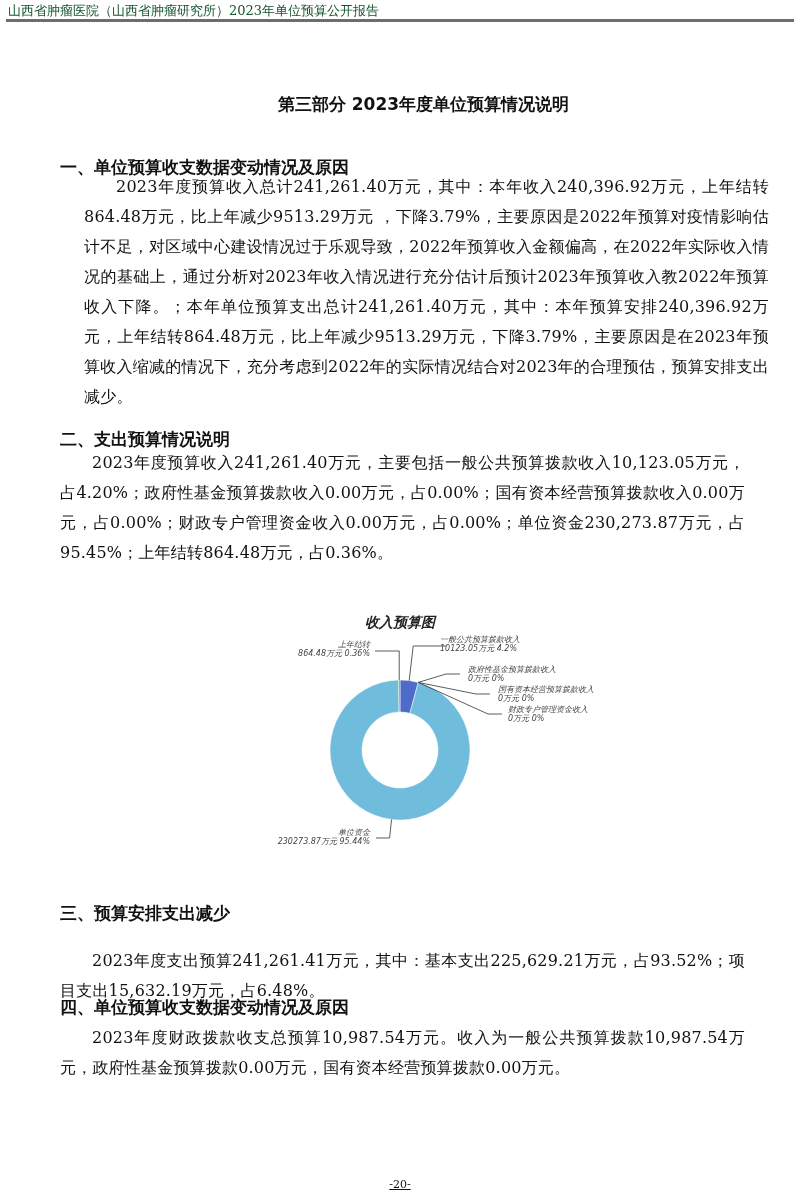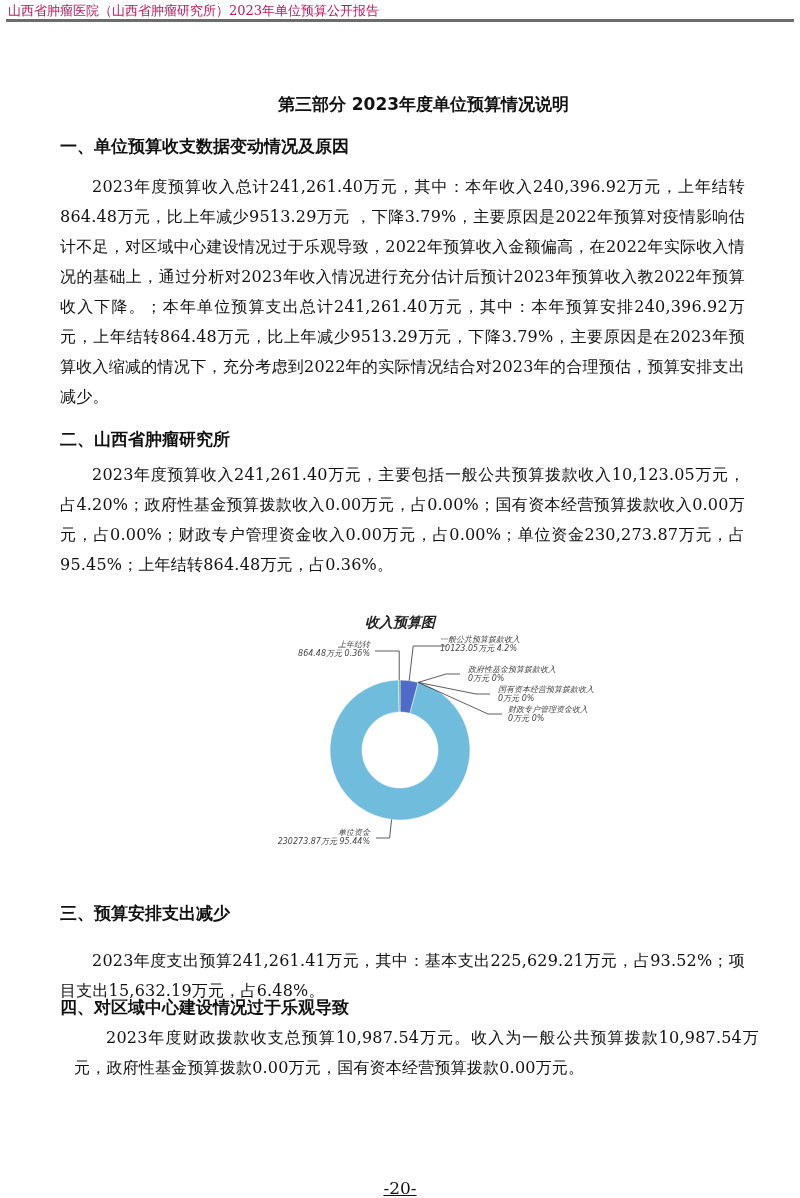--- a/index.html
+++ b/index.html
@@ -1,45 +1,45 @@
 <!DOCTYPE html>
 <html><head>
   <meta charset="utf-8">
   <style>
     html, body { margin: 0; padding: 0; background: #ffffff; }
     body { width: 800px; height: 1198px; position: relative; overflow: hidden;
            font-family: "DejaVu Serif", "Liberation Serif", serif; color: #111; }
     .running-header { position: absolute; left: 8px; top: 2px; font-size: 13px;
-                      font-family: "DejaVu Serif", serif; color: #be185d; }
+                      font-family: "DejaVu Serif", serif; color: #14532d; }
     .header-rule { position: absolute; left: 6px; right: 6px; top: 19px; height: 3px; background: #6d6d6d; }
     .part-title { position: absolute; left: 0; right: 0; top: 93px; text-align: center;
                   font-family: "DejaVu Sans", "Liberation Sans", sans-serif; font-weight: bold; font-size: 17px; margin-left: 47px; }
     .section-heading { position: absolute; left: 60px; font-family: "DejaVu Sans", "Liberation Sans", sans-serif;
                        font-weight: bold; font-size: 17px; margin: 0; }
     .para { position: absolute; left: 60px; width: 685px; font-size: 16px; line-height: 30px;
             text-indent: 32px; margin: 0; text-align: justify; letter-spacing: 0.2px; }
     .chart-wrap { position: absolute; left: 240px; top: 610px; width: 400px; height: 250px; font-style: italic; }
     .chart-wrap svg { width: 400px; height: 250px; display: block; }
     .chart-title { font-family: "DejaVu Sans", sans-serif; font-weight: bold; font-size: 14px; fill: #222; }
     .lbl { font-family: "DejaVu Sans", sans-serif; font-size: 8px; fill: #444; }
-    .page-number { position: absolute; left: 0; right: 0; top: 1178px; text-align: center; font-size: 17px; text-decoration: underline; }
+    .page-number { position: absolute; left: 0; right: 0; top: 1178px; text-align: center; font-size: 11px; text-decoration: underline; }
   </style>
 </head>
 <body>
 
 <div class="running-header">山西省肿瘤医院（山西省肿瘤研究所）2023年单位预算公开报告</div>
 <div class="header-rule"></div>
 
 <div class="part-title">第三部分  2023年度单位预算情况说明</div>
 
-<h2 class="section-heading" style="top:135px;">一、单位预算收支数据变动情况及原因</h2>
-<p class="para" style="top:172px;">2023年度预算收入总计241,261.40万元，其中：本年收入240,396.92万元，上年结转864.48万元，比上年减少9513.29万元 ，下降3.79%，主要原因是2022年预算对疫情影响估计不足，对区域中心建设情况过于乐观导致，2022年预算收入金额偏高，在2022年实际收入情况的基础上，通过分析对2023年收入情况进行充分估计后预计2023年预算收入教2022年预算收入下降。；本年单位预算支出总计241,261.40万元，其中：本年预算安排240,396.92万元，上年结转864.48万元，比上年减少9513.29万元，下降3.79%，主要原因是在2023年预算收入缩减的情况下，充分考虑到2022年的实际情况结合对2023年的合理预估，预算安排支出减少。</p>
+<h2 class="section-heading" style="top:156px;">一、单位预算收支数据变动情况及原因</h2>
+<p class="para" style="top:172px;margin-left:24px;">2023年度预算收入总计241,261.40万元，其中：本年收入240,396.92万元，上年结转864.48万元，比上年减少9513.29万元 ，下降3.79%，主要原因是2022年预算对疫情影响估计不足，对区域中心建设情况过于乐观导致，2022年预算收入金额偏高，在2022年实际收入情况的基础上，通过分析对2023年收入情况进行充分估计后预计2023年预算收入教2022年预算收入下降。；本年单位预算支出总计241,261.40万元，其中：本年预算安排240,396.92万元，上年结转864.48万元，比上年减少9513.29万元，下降3.79%，主要原因是在2023年预算收入缩减的情况下，充分考虑到2022年的实际情况结合对2023年的合理预估，预算安排支出减少。</p>
 
-<h2 class="section-heading" style="top:428px;">二、山西省肿瘤研究所</h2>
-<p class="para" style="top:460px;">2023年度预算收入241,261.40万元，主要包括一般公共预算拨款收入10,123.05万元，占4.20%；政府性基金预算拨款收入0.00万元，占0.00%；国有资本经营预算拨款收入0.00万元，占0.00%；财政专户管理资金收入0.00万元，占0.00%；单位资金230,273.87万元，占95.45%；上年结转864.48万元，占0.36%。</p>
+<h2 class="section-heading" style="top:428px;">二、支出预算情况说明</h2>
+<p class="para" style="top:448px;">2023年度预算收入241,261.40万元，主要包括一般公共预算拨款收入10,123.05万元，占4.20%；政府性基金预算拨款收入0.00万元，占0.00%；国有资本经营预算拨款收入0.00万元，占0.00%；财政专户管理资金收入0.00万元，占0.00%；单位资金230,273.87万元，占95.45%；上年结转864.48万元，占0.36%。</p>
 
 <div class="chart-wrap">
   <svg id="donut-svg" viewBox="0 0 400 250">
     <text id="chart-title" class="chart-title" x="160" y="17" text-anchor="middle">收入预算图</text>
     <g id="slices-g">
         <path d="M160,70 A70,70 0 0 1 178.24143109038027,72.41856621989359 L169.9024911633493,103.31293594794224 A38,38 0 0 0 160,102 Z" fill="#4f6bc9" stroke="#ffffff" stroke-width="0.5"></path>
         <path d="M178.24143109038027,72.41856621989359 A70,70 0 1 1 158.42417376664073,70.017739592935 L159.14455147331927,102.00963006473614 A38,38 0 1 0 169.9024911633493,103.31293594794224 Z" fill="#70bcdd" stroke="#ffffff" stroke-width="0.5"></path>
         <path d="M158.42417376664073,70.017739592935 A70,70 0 0 1 160,70 L160,102 A38,38 0 0 0 159.14455147331927,102.00963006473614 Z" fill="#4caf50" stroke="#ffffff" stroke-width="0.5"></path>
       </g>
     <g id="labels-g">
@@ -61,16 +61,16 @@
         <polyline points="159.21203695979747,70.00443503873066 159.21203695979747,41 135,41" fill="none" stroke="#333" stroke-width="0.8"></polyline>
         <text class="lbl" x="130" y="37" text-anchor="end">上年结转</text>
         <text class="lbl" x="130" y="46" text-anchor="end">864.48万元 0.36%</text>
       </g>
   </svg>
 </div>
 
 <h2 class="section-heading" style="top:902px;">三、预算安排支出减少</h2>
 <p class="para" style="top:946px;">2023年度支出预算241,261.41万元，其中：基本支出225,629.21万元，占93.52%；项目支出15,632.19万元，占6.48%。</p>
 
-<h2 class="section-heading" style="top:996px;">四、对区域中心建设情况过于乐观导致</h2>
-<p class="para" style="top:1023px;margin-left:14px;">2023年度财政拨款收支总预算10,987.54万元。收入为一般公共预算拨款10,987.54万元，政府性基金预算拨款0.00万元，国有资本经营预算拨款0.00万元。</p>
+<h2 class="section-heading" style="top:996px;">四、单位预算收支数据变动情况及原因</h2>
+<p class="para" style="top:1023px;">2023年度财政拨款收支总预算10,987.54万元。收入为一般公共预算拨款10,987.54万元，政府性基金预算拨款0.00万元，国有资本经营预算拨款0.00万元。</p>
 
 <div class="page-number">-20-</div>
 
 </body></html>

